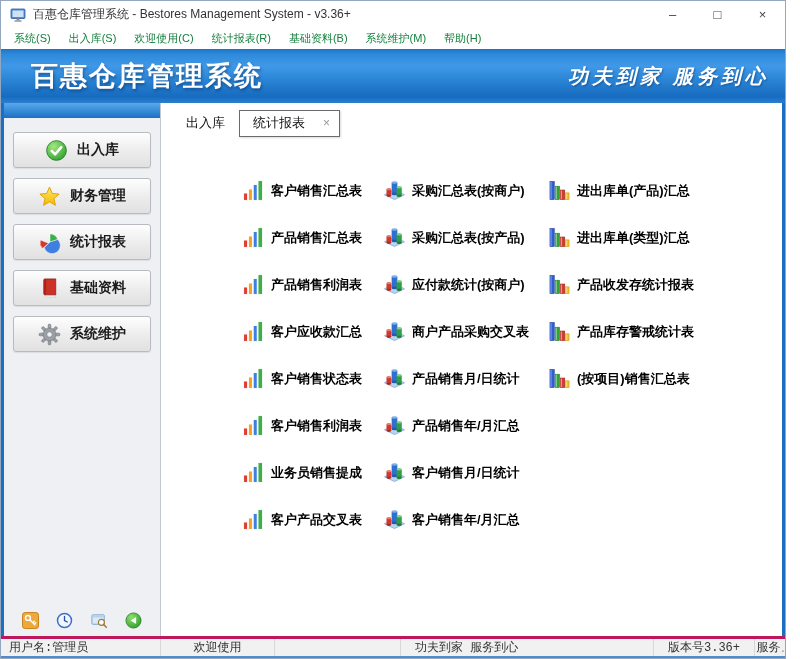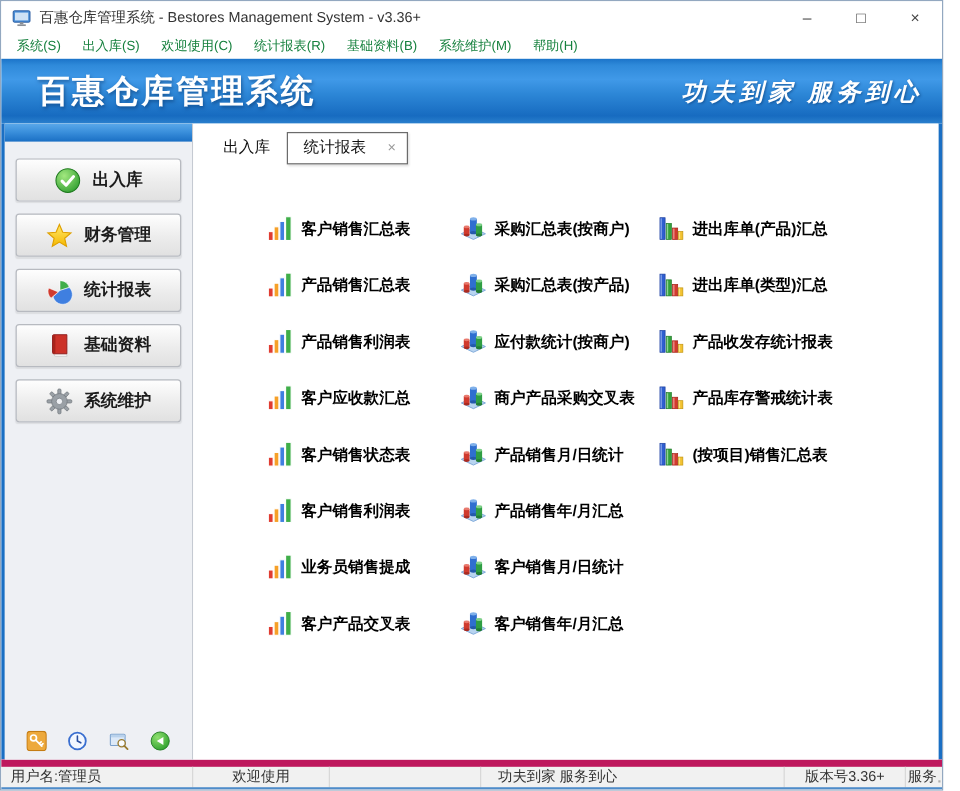--- a/index.html
+++ b/index.html
@@ -41,29 +41,29 @@
 
   .main { flex:1; position:relative; background:#fff; min-width:0; }
   .tabstrip { display:flex; align-items:center; padding:8px 0 0 13px; height:32px; }
   .tab-plain { font-size:13px; color:#111; padding:3px 12px; white-space:nowrap; }
   .tab-active { display:flex; align-items:center; gap:18px; border:1px solid #6b6b6b; background:#fff; font-size:13px; color:#111;
     padding:3px 9px 4px 13px; margin-left:2px; box-shadow:1px 1px 2px rgba(0,0,0,.15); white-space:nowrap; }
   .tab-close { color:#9a9a9a; font-size:12px; line-height:1; }
 
   .reports { position:absolute; left:0; right:0; top:64px; bottom:0; }
   .report-col { position:absolute; top:0; display:flex; flex-direction:column; }
-  .report-col:nth-child(1) { left:62px; }
+  .report-col:nth-child(1) { left:82px; }
   .report-col:nth-child(2) { left:223px; }
   .report-col:nth-child(3) { left:388px; }
   .report-item { height:47px; display:flex; align-items:center; gap:7px; }
   .report-item svg { width:21px; height:21px; flex:0 0 21px; display:block; }
   .report-label { font-size:13px; font-weight:bold; color:#000; white-space:nowrap; }
 
   
-  .statusbar { flex:0 0 20px; display:flex; align-items:stretch; background:#f1f1f1; border-top:6px solid #be185d; font-size:12px; color:#333; }
+  .statusbar { flex:0 0 20px; display:flex; align-items:stretch; background:#f1f1f1; border-top:3px solid #be185d; font-size:12px; color:#333;font-family:Liberation Mono, monospace; }
   .seg { display:flex; align-items:center; border-right:1px solid #d8d8d8; white-space:nowrap; overflow:hidden; }
   .seg:nth-child(1) { width:160px; padding-left:8px; }
   .seg:nth-child(2) { width:114px; justify-content:center; }
   .seg:nth-child(3) { width:126px; }
   .seg:nth-child(4) { width:253px; padding-left:14px; }
   .seg:nth-child(5) { width:101px; justify-content:center; }
   .seg:nth-child(6) { flex:1; padding:0 2px 0 10px; justify-content:center; border-right:none; }
   .grip svg { width:11px; height:11px; display:block; }
 
   .bottom-edge { flex:0 0 2px; background:#4f8cc9; }

